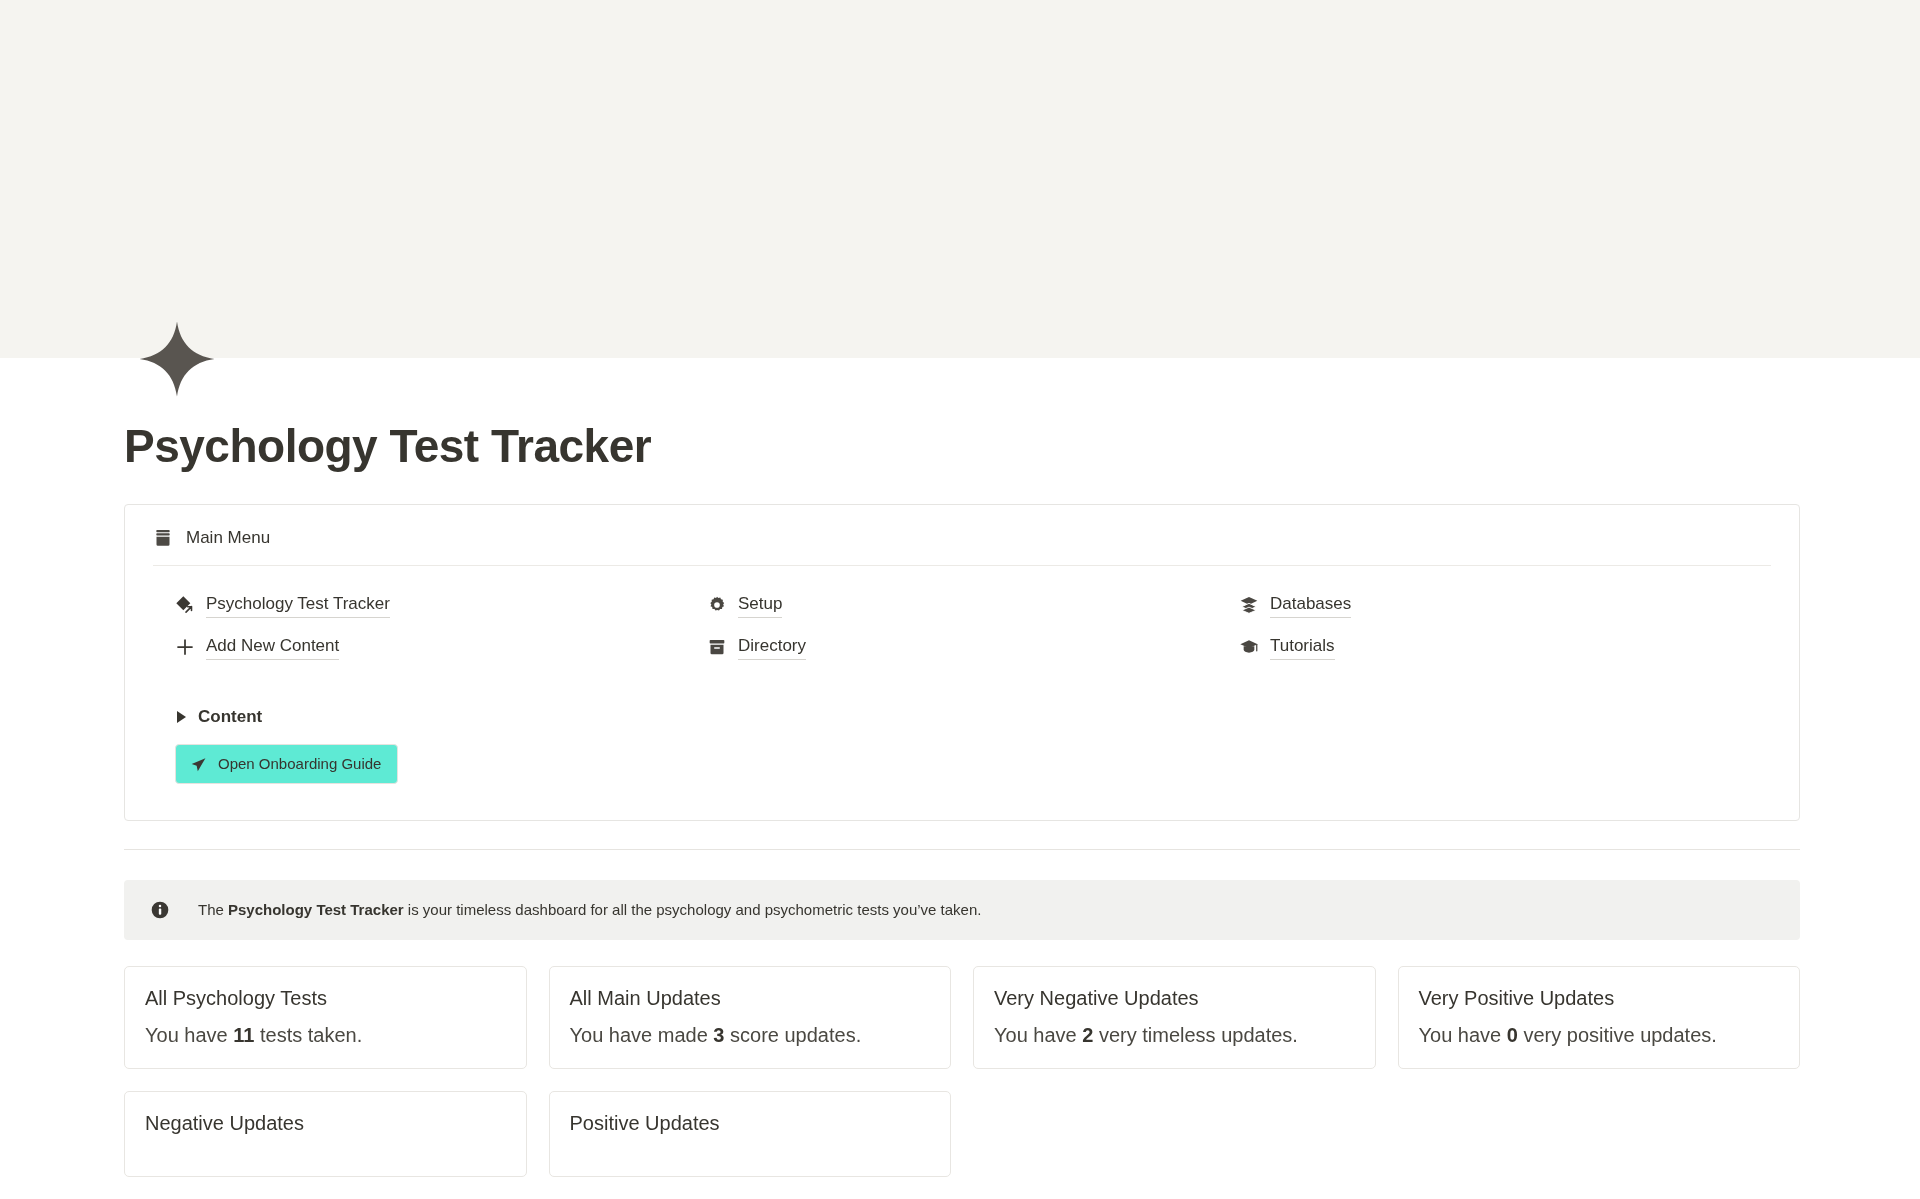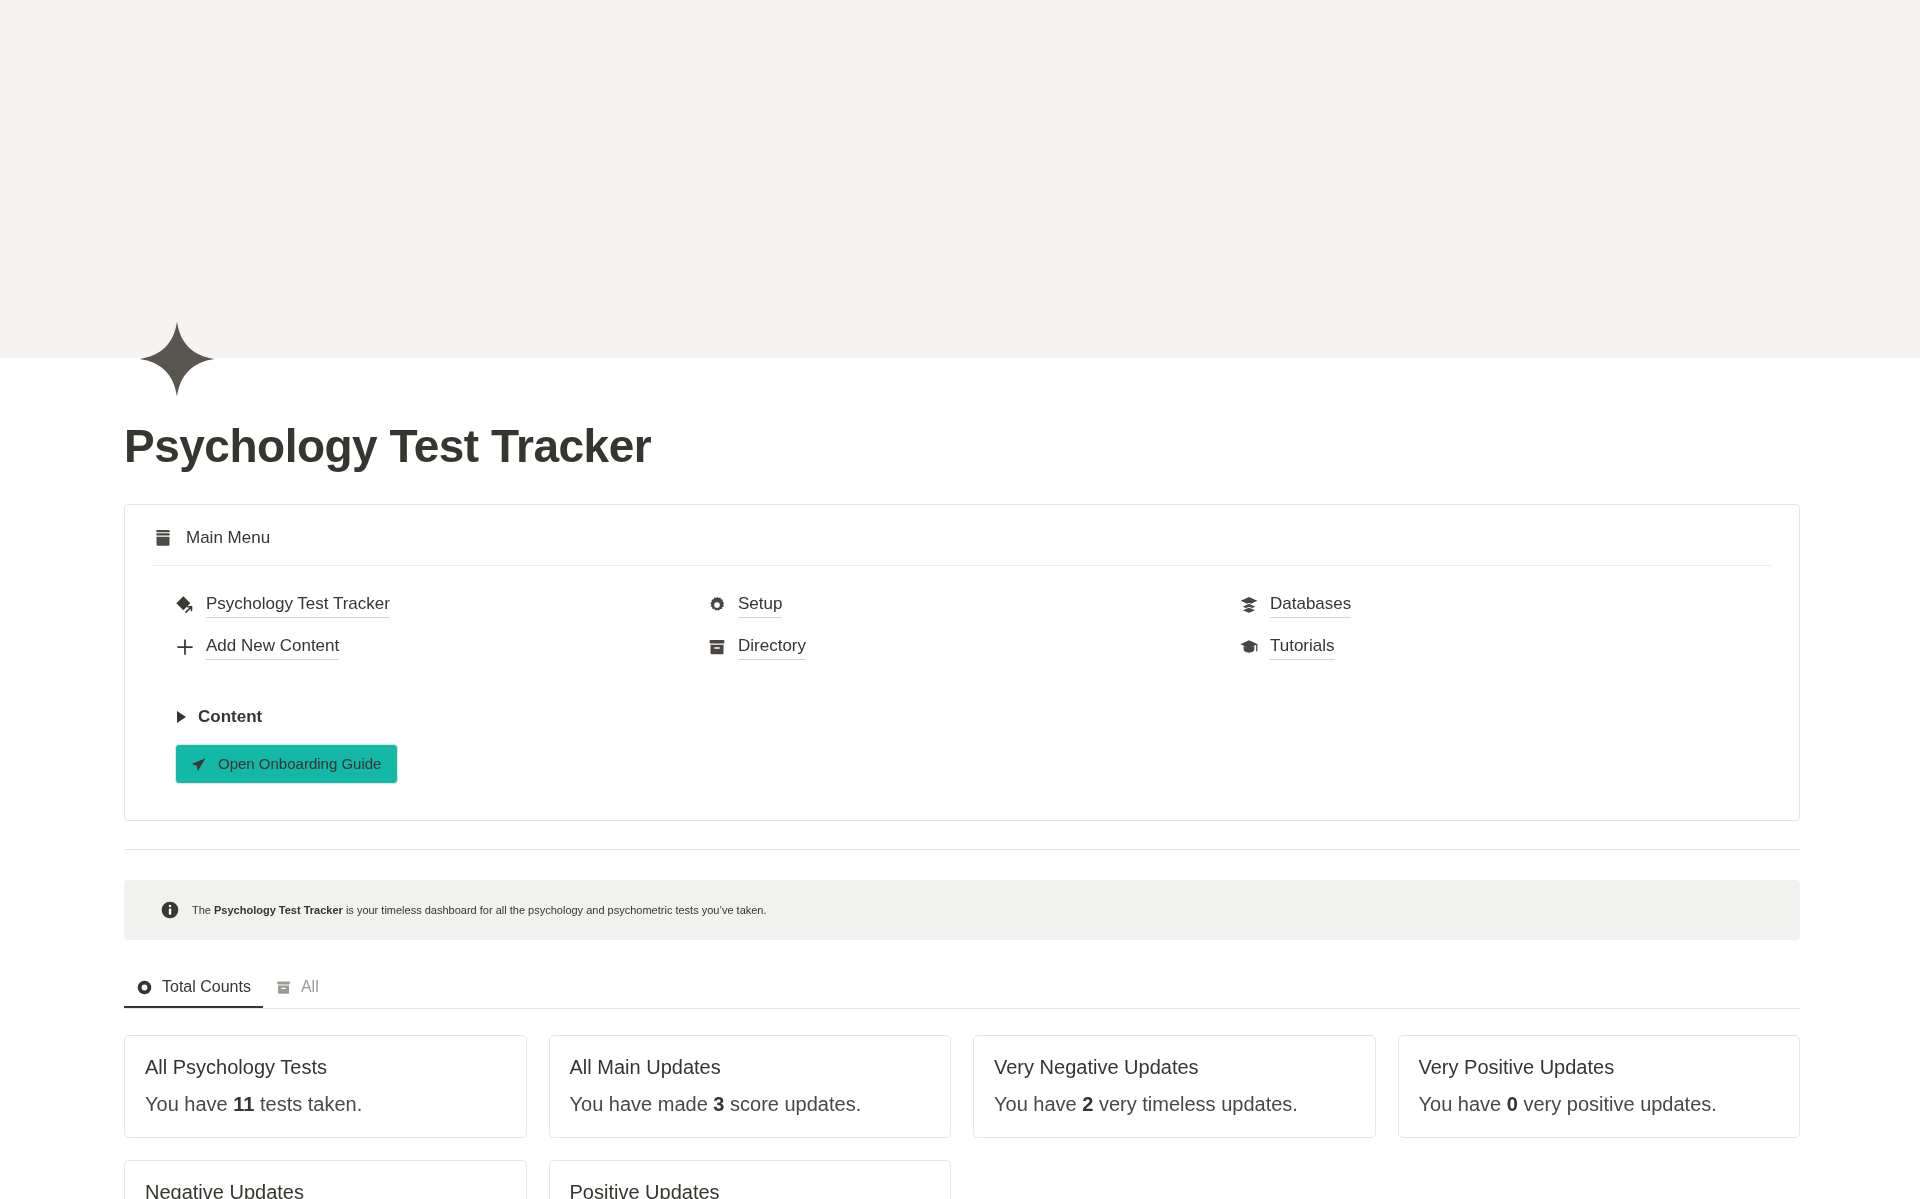--- a/index.html
+++ b/index.html
@@ -129,45 +129,45 @@
   }
 
   .onboarding-btn {
     margin-left: 22px;
     display: inline-flex;
     align-items: center;
     gap: 11px;
     border: 1px solid #e5e3df;
     border-radius: 4px;
     padding: 9px 16px 9px 14px;
-    background: #14b8a6;
+    background: #5eead4;
     cursor: pointer;
     font-size: 15px;
     color: #37352f;
     line-height: 20px;
   }
   .onboarding-btn .bicon { width: 17px; height: 17px; flex: 0 0 17px; display:block; }
   .onboarding-btn .bicon svg { display:block; width:17px; height:17px; }
 
   
   .divider {
     height: 1px;
     background: #e6e4e0;
     margin: 28px 0 30px 0;
   }
 
   
   .callout {
     background: #f1f1ef;
     border-radius: 4px;
-    padding: 17px 36px;
-    display: flex;
-    align-items: center;
-    gap: 12px;
-    font-size: 11px;
+    padding: 17px 26px;
+    display: flex;
+    align-items: center;
+    gap: 28px;
+    font-size: 15px;
     line-height: 26px;
     color: #37352f;
   }
   .callout .cicon { width: 20px; height: 20px; flex: 0 0 20px; display:block; }
   .callout .cicon svg { display:block; width:20px; height:20px; }
   .callout b { font-weight: bold; }
 
   
   .tabs {
     display: flex;
@@ -340,41 +340,20 @@
     <span class="cicon">
       <svg viewBox="0 0 24 24" aria-hidden="true">
         <circle cx="12" cy="12" r="10" fill="#3b3833"></circle>
         <circle cx="12" cy="7.3" r="1.5" fill="#ffffff"></circle>
         <rect x="10.6" y="10.2" width="2.9" height="7.4" rx="1.2" fill="#ffffff"></rect>
       </svg>
     </span>
     <span><span>The </span><b>Psychology Test Tracker</b><span> is your timeless dashboard for all the psychology and psychometric tests you’ve taken.</span></span>
   </div>
 
-  <div class="tabs">
-    <div class="tab active">
-      <span class="ticon">
-        <svg viewBox="0 0 24 24" aria-hidden="true">
-          <circle cx="12" cy="12" r="9.6" fill="#37352f"></circle>
-          <circle cx="12" cy="12" r="4.1" fill="#ffffff"></circle>
-        </svg>
-      </span>
-      <span>Total Counts</span>
-    </div>
-    <div class="tab inactive">
-      <span class="ticon">
-        <svg viewBox="0 0 24 24" aria-hidden="true">
-          <rect x="3.2" y="3.6" width="17.6" height="4.1" rx="0.9" fill="#9b9a95"></rect>
-          <path d="M4.2 9.2h15.6v10.1a1.5 1.5 0 0 1-1.5 1.5H5.7a1.5 1.5 0 0 1-1.5-1.5z" fill="#9b9a95"></path>
-          <rect x="8.4" y="12.2" width="7.2" height="1.9" rx="0.9" fill="#ffffff"></rect>
-        </svg>
-      </span>
-      <span>All</span>
-    </div>
-  </div>
 
   <div class="cards-grid">
 
     <div class="stat-card">
       <div class="stat-title">All Psychology Tests</div>
       <div class="stat-desc"><span>You have </span><b>11</b><span> tests taken.</span></div>
     </div>
 
     <div class="stat-card">
       <div class="stat-title">All Main Updates</div>

